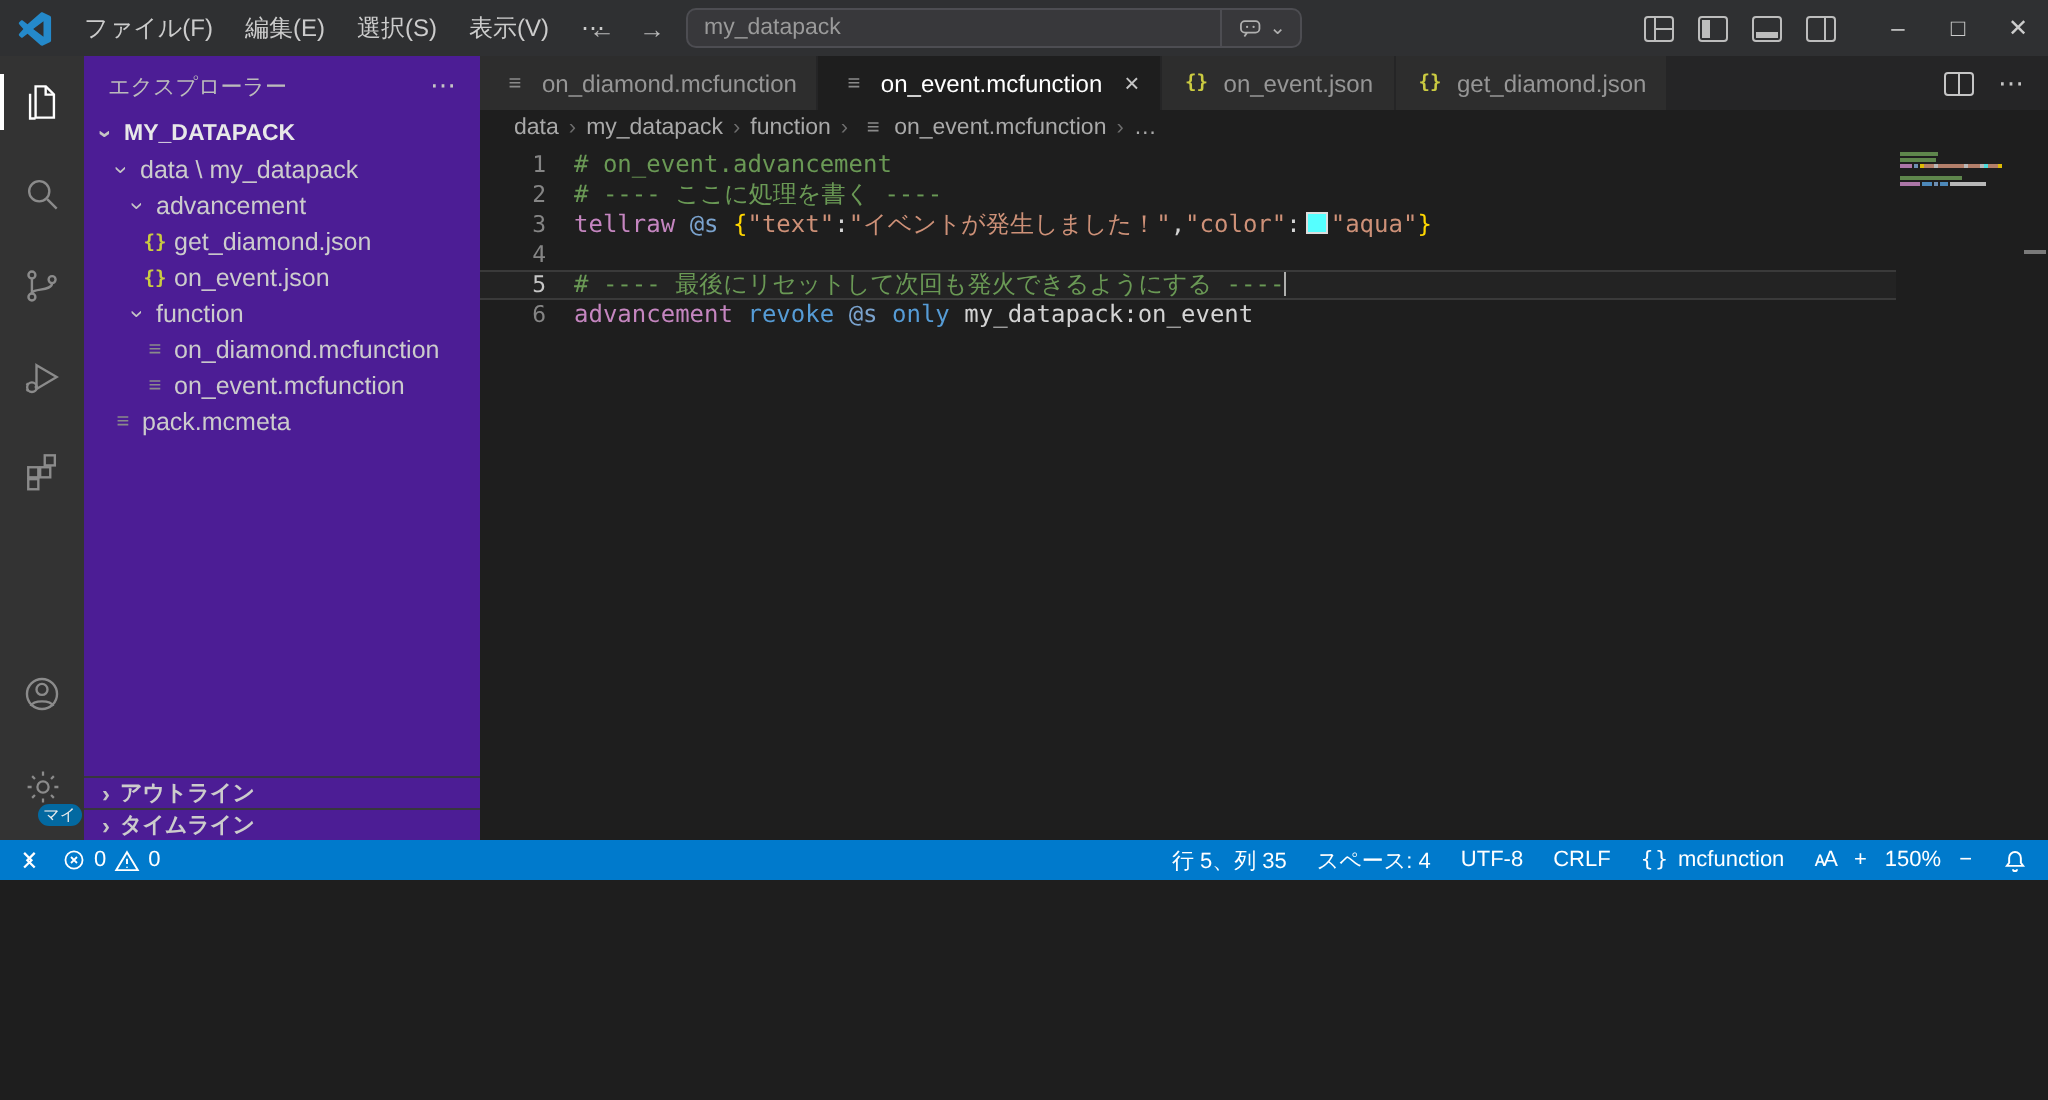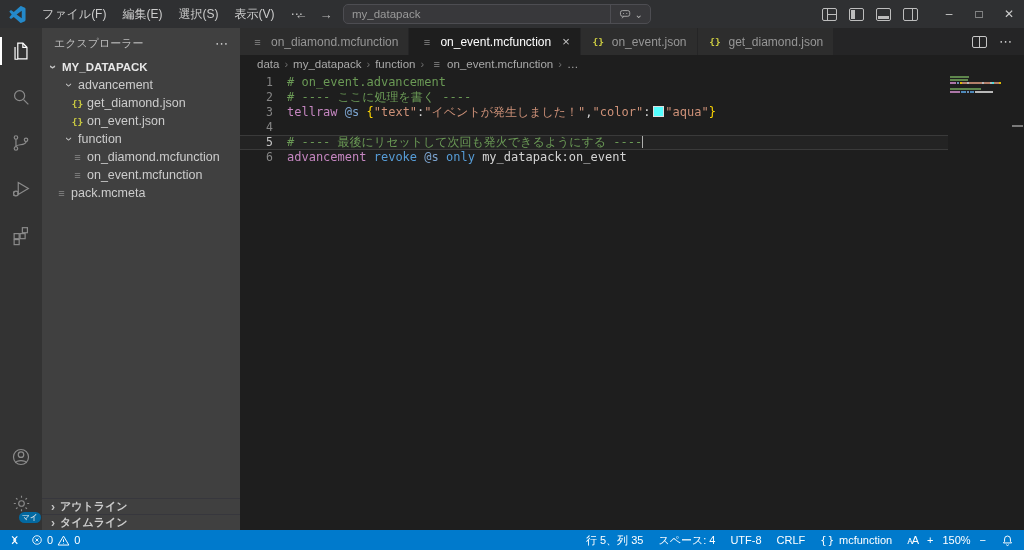--- a/index.html
+++ b/index.html
@@ -1,18 +1,18 @@
 <!DOCTYPE html>
 <html><head>
 <meta charset="utf-8">
 <style>
   * { box-sizing: border-box; margin: 0; padding: 0; }
   html,body { width:1024px; height:550px; overflow:hidden; background:#1E1E1E;
     font-family:"Liberation Sans","DejaVu Sans",sans-serif; }
-  .window { width:1024px; height:550px; display:flex; flex-direction:column; background:#1E1E1E; }
+  .window { width:1024px; height:440px; display:flex; flex-direction:column; background:#1E1E1E; }
 
   
   .titlebar { flex:0 0 28px; background:#2F3032; display:flex; align-items:center; position:relative; color:#CCCCCC; }
   .logo { width:34px; display:flex; justify-content:center; align-items:center; }
   .menus { display:flex; }
   .menu-item { padding:0 8px; font-size:12px; line-height:28px; color:#CCCCCC; cursor:default; }
   .menu-more { padding:0 8px; font-size:12px; color:#CCCCCC; }
   .cc-wrap { position:absolute; left:293px; top:0; height:28px; display:flex; align-items:center; gap:9px; }
   .nav-arrow { color:#B8B8B8; font-size:13px; width:16px; text-align:center; }
   .command-center { width:308px; height:20px; background:#38383B; border:1px solid #4D4D52; border-radius:5px;
@@ -33,21 +33,21 @@
   
   .main { flex:1; display:flex; min-height:0; }
   .activitybar { width:42px; background:#333333; display:flex; flex-direction:column; align-items:center; }
   .ab-item { width:42px; height:46px; display:flex; align-items:center; justify-content:center; position:relative; }
   .ab-item.active::before { content:""; position:absolute; left:0; top:9px; bottom:9px; width:2px; background:#FFFFFF; }
   .ab-bottom { margin-top:auto; margin-bottom:4px; display:flex; flex-direction:column; align-items:center; }
   .gear-badge { position:absolute; right:1px; bottom:3px; background:#0369a1; color:#EDEDED; font-size:8px;
     padding:1px 3px; border-radius:6px; line-height:9px; }
 
   
-  .sidebar { width:198px; background:#404040; display:flex; flex-direction:column; color:#CCCCCC; }
+  .sidebar { width:198px; background:#4c1d95; display:flex; flex-direction:column; color:#CCCCCC; }
   .sb-header { flex:0 0 30px; display:flex; align-items:center; padding:0 12px; font-size:11px; color:#BBBBBB; }
   .sb-header .more { margin-left:auto; color:#C5C5C5; font-size:13px; }
   .tree { font-size:12.5px; }
   .tree-row { height:18px; display:flex; align-items:center; cursor:default; white-space:nowrap; }
   .chev { width:14px; flex:0 0 14px; text-align:center; color:#C5C5C5; font-size:12px; display:inline-block; transform:rotate(90deg); }
   .chev-r { width:14px; flex:0 0 14px; text-align:center; color:#C5C5C5; font-size:12px; display:inline-block; }
   .ficon { width:15px; flex:0 0 15px; text-align:center; }
   .json-ic { color:#CBCB41; font-weight:bold; font-size:9.5px; font-family:"DejaVu Sans Mono",monospace; }
   .mcf-ic { color:#8A8A8A; font-size:11px; }
   .tree-label { padding-left:2px; }
@@ -216,20 +216,24 @@
 
     <aside class="sidebar">
       <div class="sb-header">
         <span>エクスプローラー</span>
         <span class="more">⋯</span>
       </div>
       <div class="tree" id="tree">
           <div class="tree-row root-row" style="padding-left: 4px;">
             <span class="chev">›</span>
             <span class="tree-label">MY_DATAPACK</span>
+          </div>
+          <div class="tree-row" style="padding-left: 12px;">
+            <span class="chev">›</span>
+            <span class="tree-label">data \ my_datapack</span>
           </div>
           <div class="tree-row" style="padding-left: 20px;">
             <span class="chev">›</span>
             <span class="tree-label">advancement</span>
           </div>
           <div class="tree-row" style="padding-left: 28px;">
             <span class="ficon json-ic">{}</span>
             <span class="tree-label">get_diamond.json</span>
           </div>
           <div class="tree-row" style="padding-left: 28px;">

